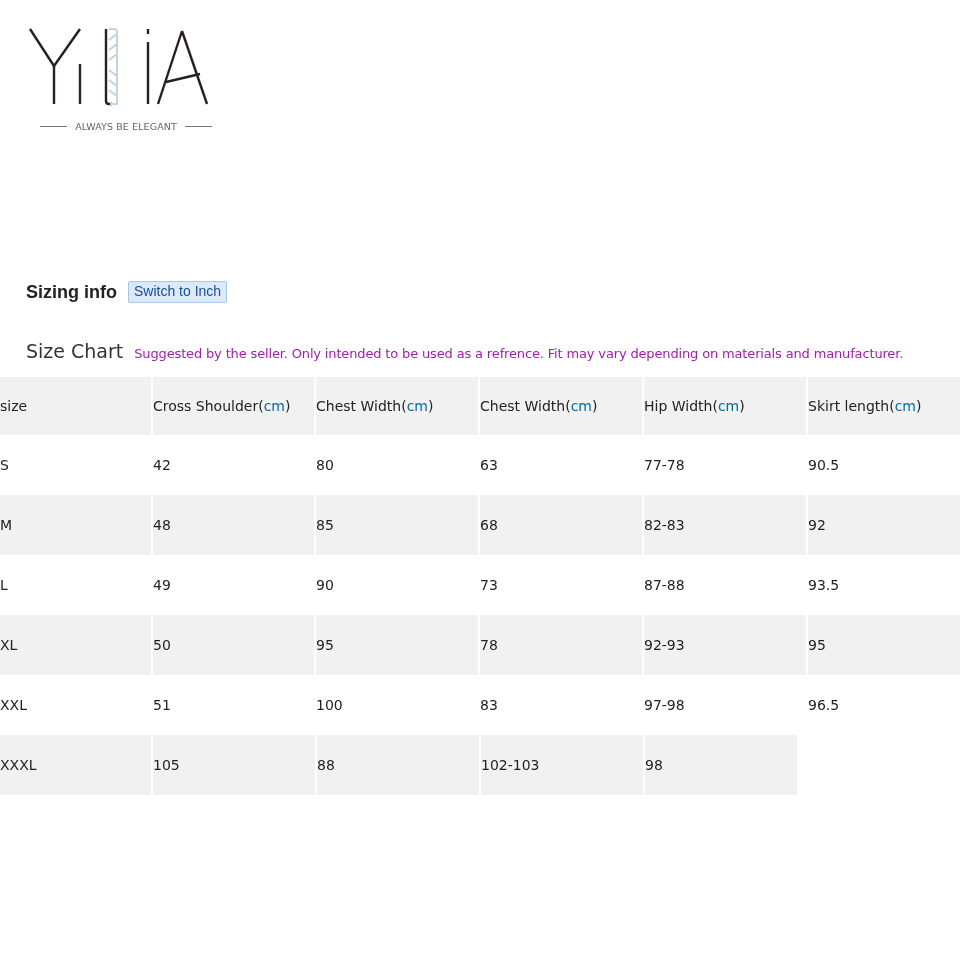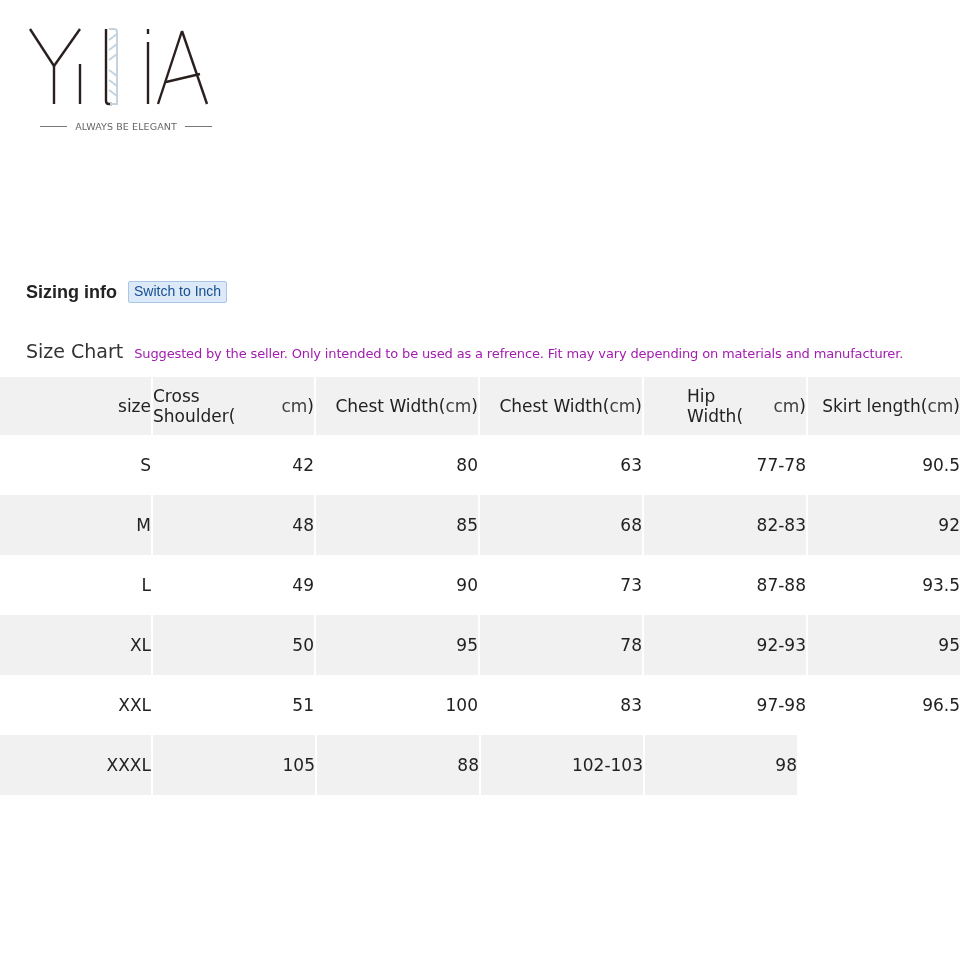--- a/index.html
+++ b/index.html
@@ -14,25 +14,25 @@
     .sizing-title { font-family: "Liberation Sans", sans-serif; font-weight: bold; font-size: 18px; color: #222; }
     .switch-btn { margin-left: 11px; font-family: "Liberation Sans", sans-serif; font-size: 14px; color: #1a4f8e; background: #dbe9f8; border: 1px solid #a8c6e6; border-radius: 2px; padding: 1px 5px 2px 5px; line-height: 17px; cursor: pointer; }
 
     .chart-row { position: absolute; left: 26px; top: 340px; display: flex; align-items: baseline; white-space: nowrap; }
     .chart-title { font-family: "DejaVu Sans", sans-serif; font-size: 19px; color: #333; }
     .chart-note { margin-left: 11px; font-family: "DejaVu Sans", sans-serif; font-size: 13px; color: #a21caf; letter-spacing: -0.15px; }
 
     .size-table { position: absolute; left: 0; top: 377px; width: 960px; }
     .tr { display: flex; height: 60px; }
     .tr.header { height: 58px; }
-    .td { height: 100%; display: flex; align-items: center; justify-content: flex-end; font-family: "DejaVu Sans", sans-serif; font-size: 17px; color: #222; border-right: 2px solid #fff; box-sizing: border-box; }
+    .td { height: 100%; display: flex; align-items: center; justify-content: flex-start; font-family: "DejaVu Sans", sans-serif; font-size: 14px; color: #222; border-right: 2px solid #fff; box-sizing: border-box; }
     .td:last-child { border-right: none; }
     .tr.shade .td { background: #f1f1f1; }
-    .c0 { width: 153px; } .c1 { width: 163px; } .c2 { width: 164px; } .c3 { width: 164px; } .c4 { width: 164px; padding-left: 43px; } .c5 { width: 152px; }
-    .unit { color: #404040; }
+    .c0 { width: 153px; } .c1 { width: 163px; } .c2 { width: 164px; } .c3 { width: 164px; } .c4 { width: 164px; } .c5 { width: 152px; }
+    .unit { color: #0369a1; }
   </style>
 </head>
 <body>
 
 <svg class="logo" viewBox="0 0 200 115" xmlns="http://www.w3.org/2000/svg">
   <g stroke="#2a1f1f" stroke-width="2.4" fill="none" stroke-linecap="butt">
 
     <line x1="6" y1="7" x2="30" y2="44"></line>
     <line x1="56" y1="7" x2="30" y2="44"></line>
     <line x1="30" y1="44" x2="30" y2="82"></line>

